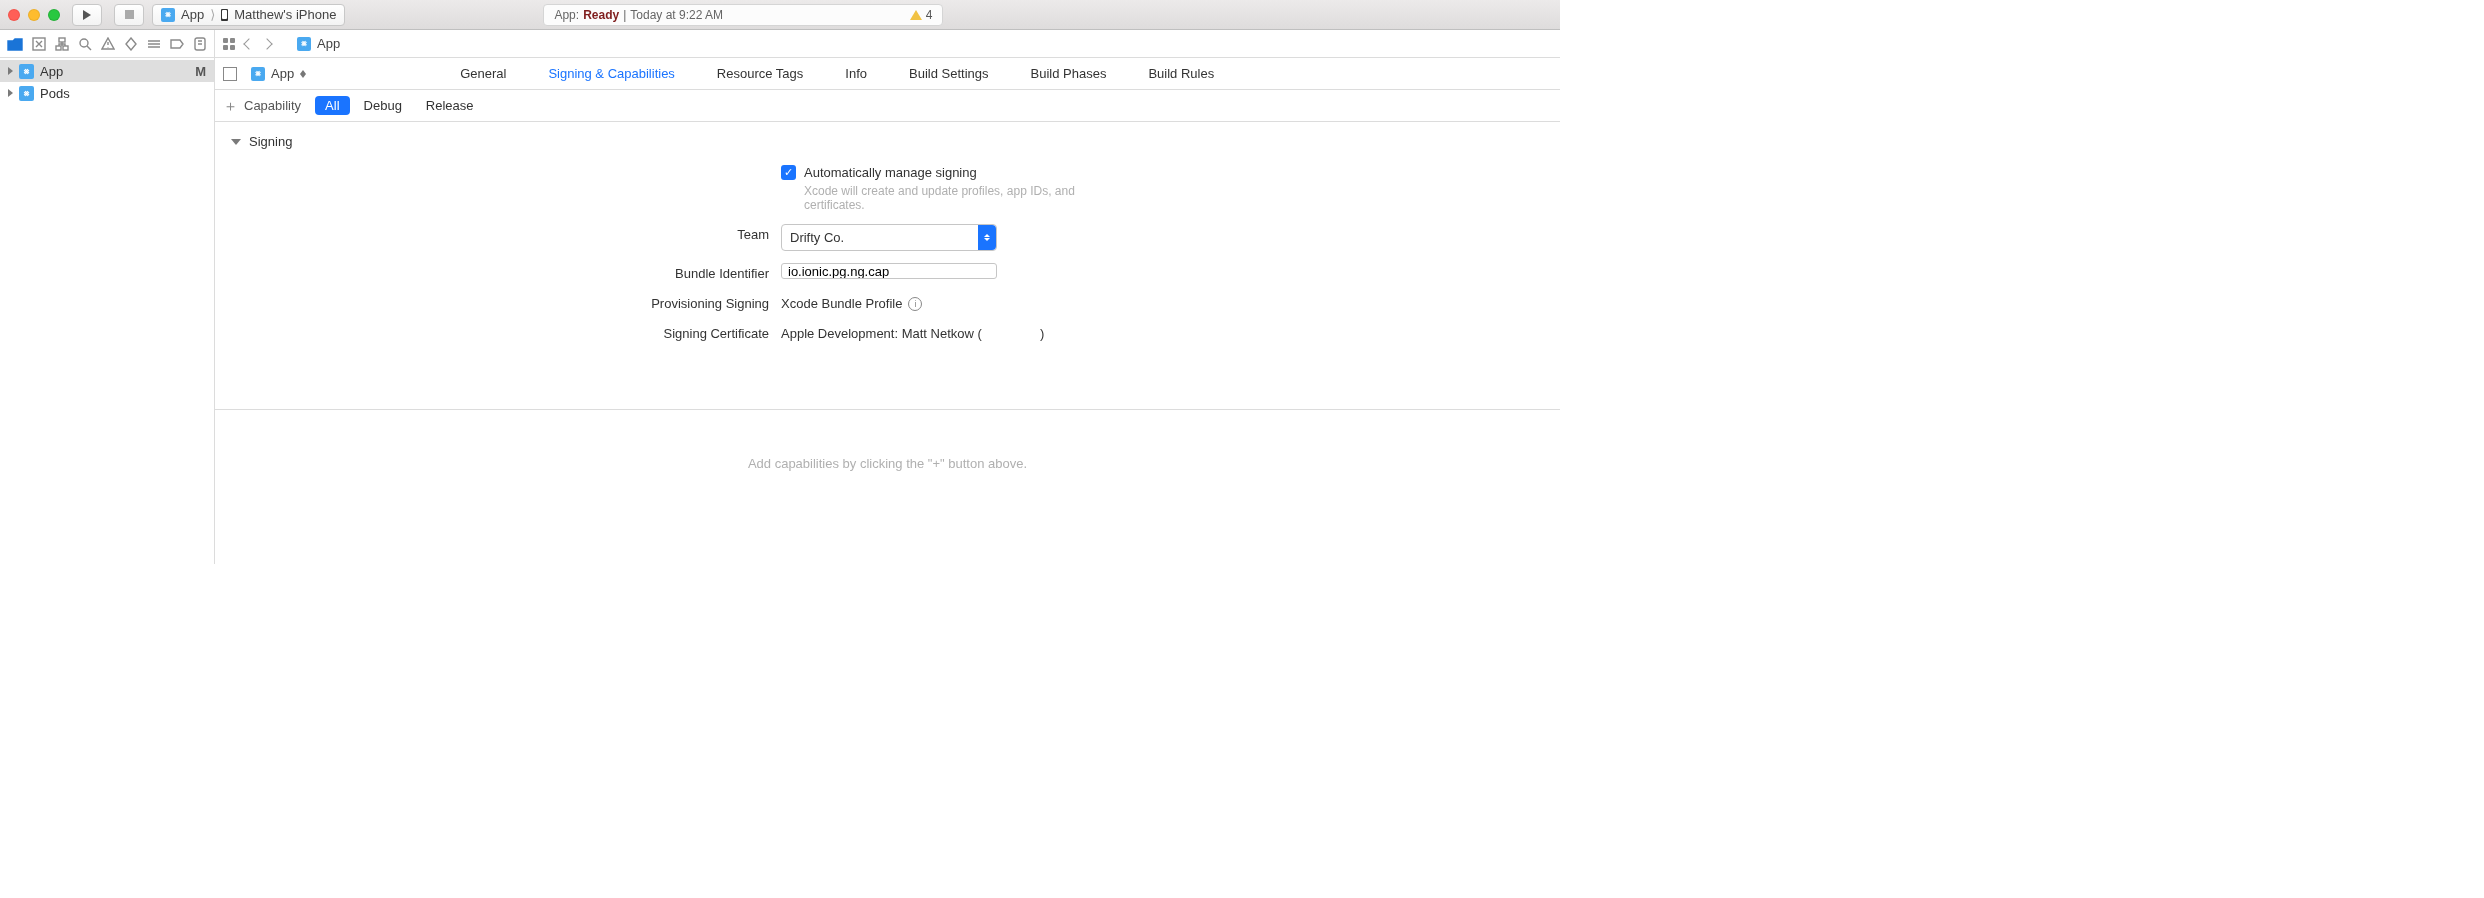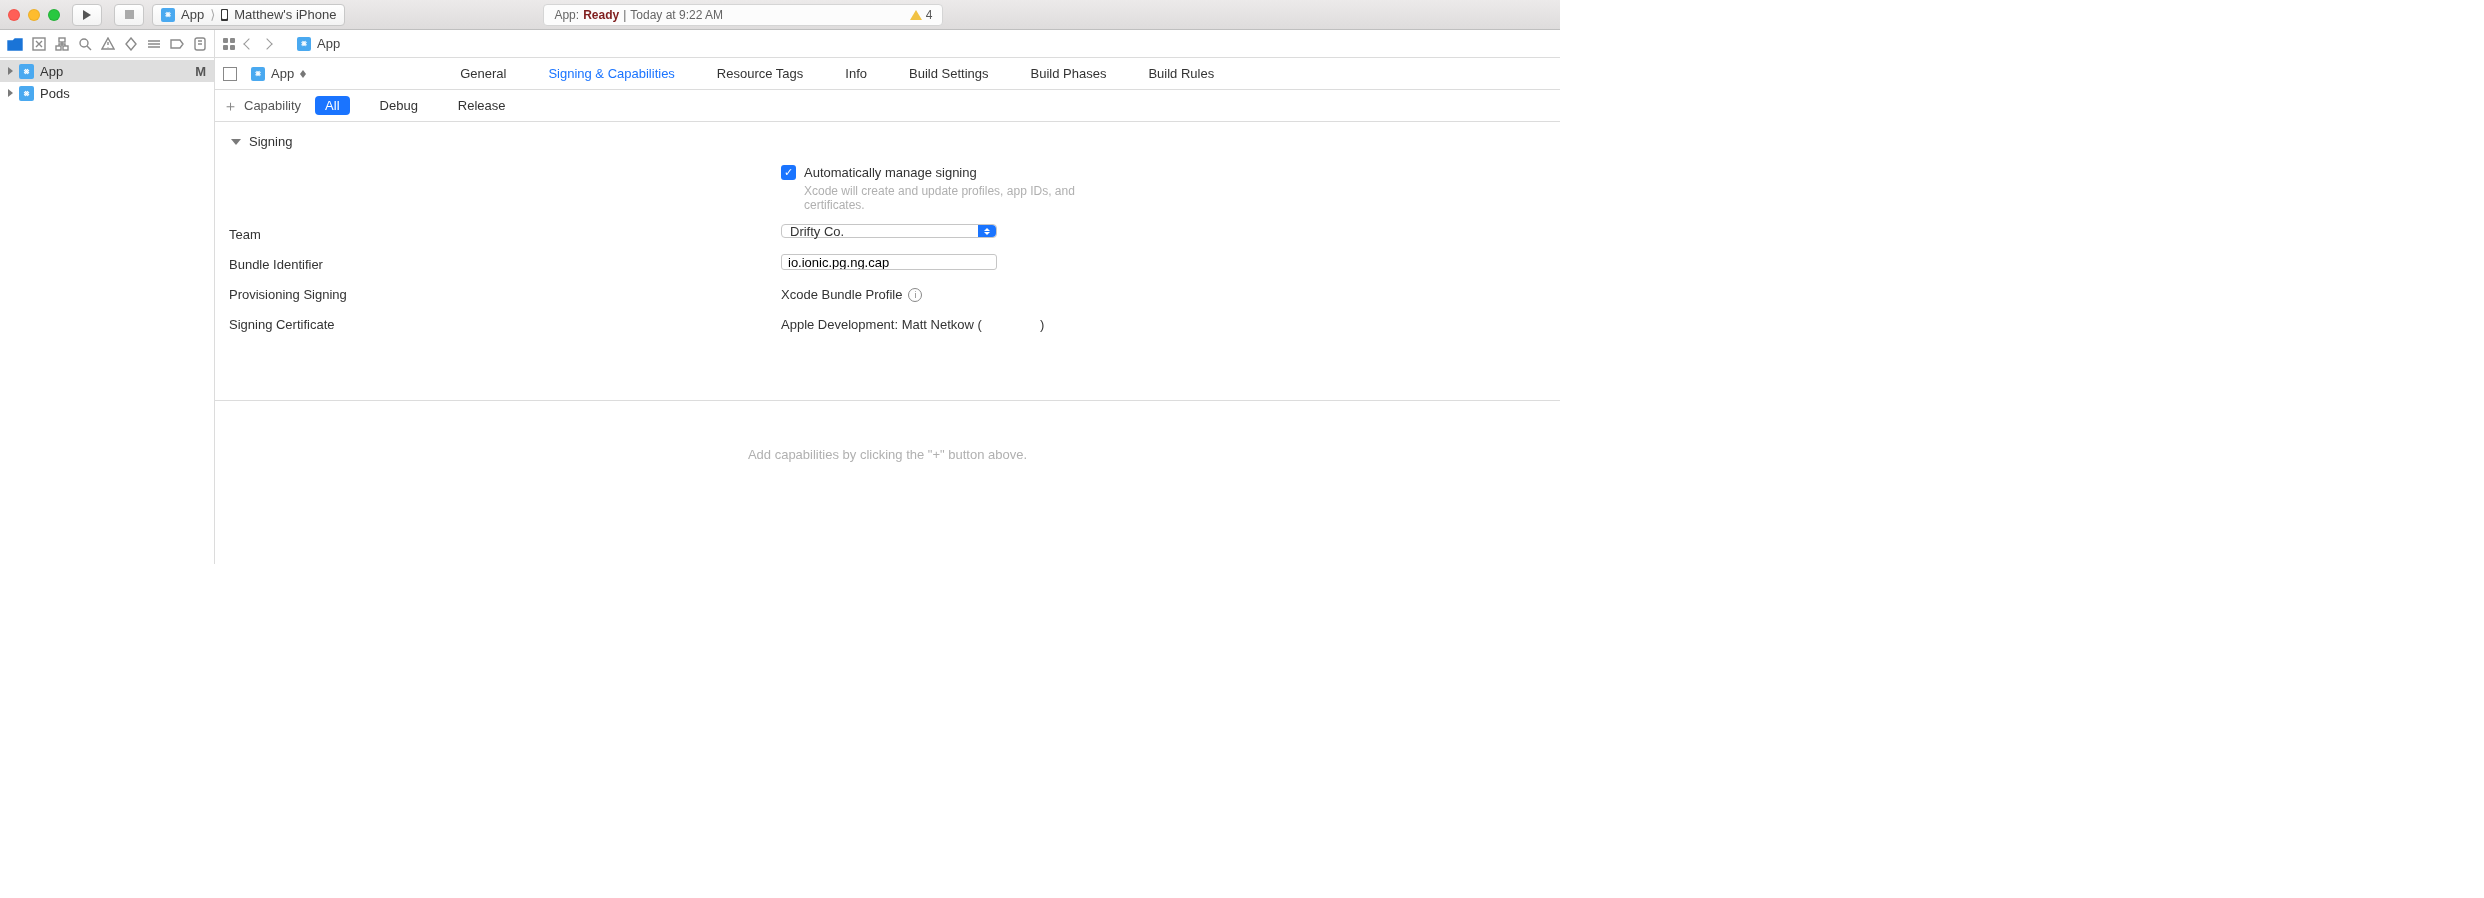--- a/index.html
+++ b/index.html
@@ -127,37 +127,37 @@
   .target-select .uptri{width:0;height:0;border-left:3px solid transparent;border-right:3px solid transparent;border-bottom:4px solid #777;}
   .target-select .dntri{width:0;height:0;border-left:3px solid transparent;border-right:3px solid transparent;border-top:4px solid #777;}
   .sectiontabs{display:flex;gap:42px;margin-left:140px;align-items:flex-end;}
   .sectiontab{color:#333;}
   .sectiontab.active{color:#1a74ff;}
 
   
   .capbar{height:32px;border-bottom:1px solid #dcdcdc;display:flex;align-items:center;gap:14px;padding:0 8px;}
   .capbtn{display:flex;align-items:center;gap:6px;color:#555;}
   .capbtn .plus{font-size:15px;line-height:1;color:#888;}
-  .seg{display:flex;gap:20px;align-items:flex-start;}
+  .seg{display:flex;gap:4px;align-items:flex-start;}
   .seg .pill{padding:2px 10px;border-radius:4px;}
   .seg .pill.active{background:#1a74ff;color:#fff;}
 
   
   .edbody{flex:1;overflow:auto;padding:10px 14px;}
   .sect-header{display:flex;align-items:center;gap:8px;font-weight:400;padding:2px 2px;}
   .disc-down{width:0;height:0;border-left:5px solid transparent;border-right:5px solid transparent;border-top:6px solid #7a7a7a;}
 
   .signing{margin-top:14px;}
   .formrow{display:flex;align-items:flex-start;gap:12px;margin-bottom:12px;}
-  .formrow .label{width:540px;color:#333;padding-top:3px;}
+  .formrow .label{width:540px;text-align:right;color:#333;padding-top:3px;}
   .formrow .val{flex:0 0 auto;}
   .checkbox{width:15px;height:15px;border-radius:3px;background:#1a74ff;display:inline-flex;align-items:center;justify-content:center;color:#fff;font-size:11px;margin-right:8px;}
   .subcaption{color:#b0b0b0;font-size:12px;margin-top:4px;margin-left:23px;max-width:300px;}
 
-  .selectbox{display:flex;align-items:center;border:1px solid #c6c6c6;border-radius:4px;background:#fff;height:14px;width:216px;position:relative;padding-left:8px;}
+  .selectbox{display:flex;align-items:center;border:1px solid #c6c6c6;border-radius:4px;background:#fff;height:27px;width:216px;position:relative;padding-left:8px;}
   .selectbox .knob{position:absolute;right:0;top:0;bottom:0;width:18px;background:#1a74ff;border-top-right-radius:4px;border-bottom-right-radius:4px;display:flex;flex-direction:column;align-items:center;justify-content:center;gap:1px;}
   .selectbox .knob .up{width:0;height:0;border-left:3px solid transparent;border-right:3px solid transparent;border-bottom:3px solid #fff;}
   .selectbox .knob .dn{width:0;height:0;border-left:3px solid transparent;border-right:3px solid transparent;border-top:3px solid #fff;}
   .textinput{border:1px solid #c6c6c6;border-radius:3px;background:#fff;height:16px;width:216px;padding:0 6px;font:inherit;}
 
   .info-circ{display:inline-flex;width:14px;height:14px;border:1.2px solid #888;border-radius:50%;align-items:center;justify-content:center;font-size:9px;color:#888;margin-left:6px;}
   .redact{display:inline-block;width:58px;height:12px;background:transparent;}
   .addcap-hint{color:#b0b0b0;text-align:center;margin-top:68px;border-top:1px solid #dcdcdc;padding-top:46px;margin-left:-14px;margin-right:-14px;}
 </style>
 </head>

